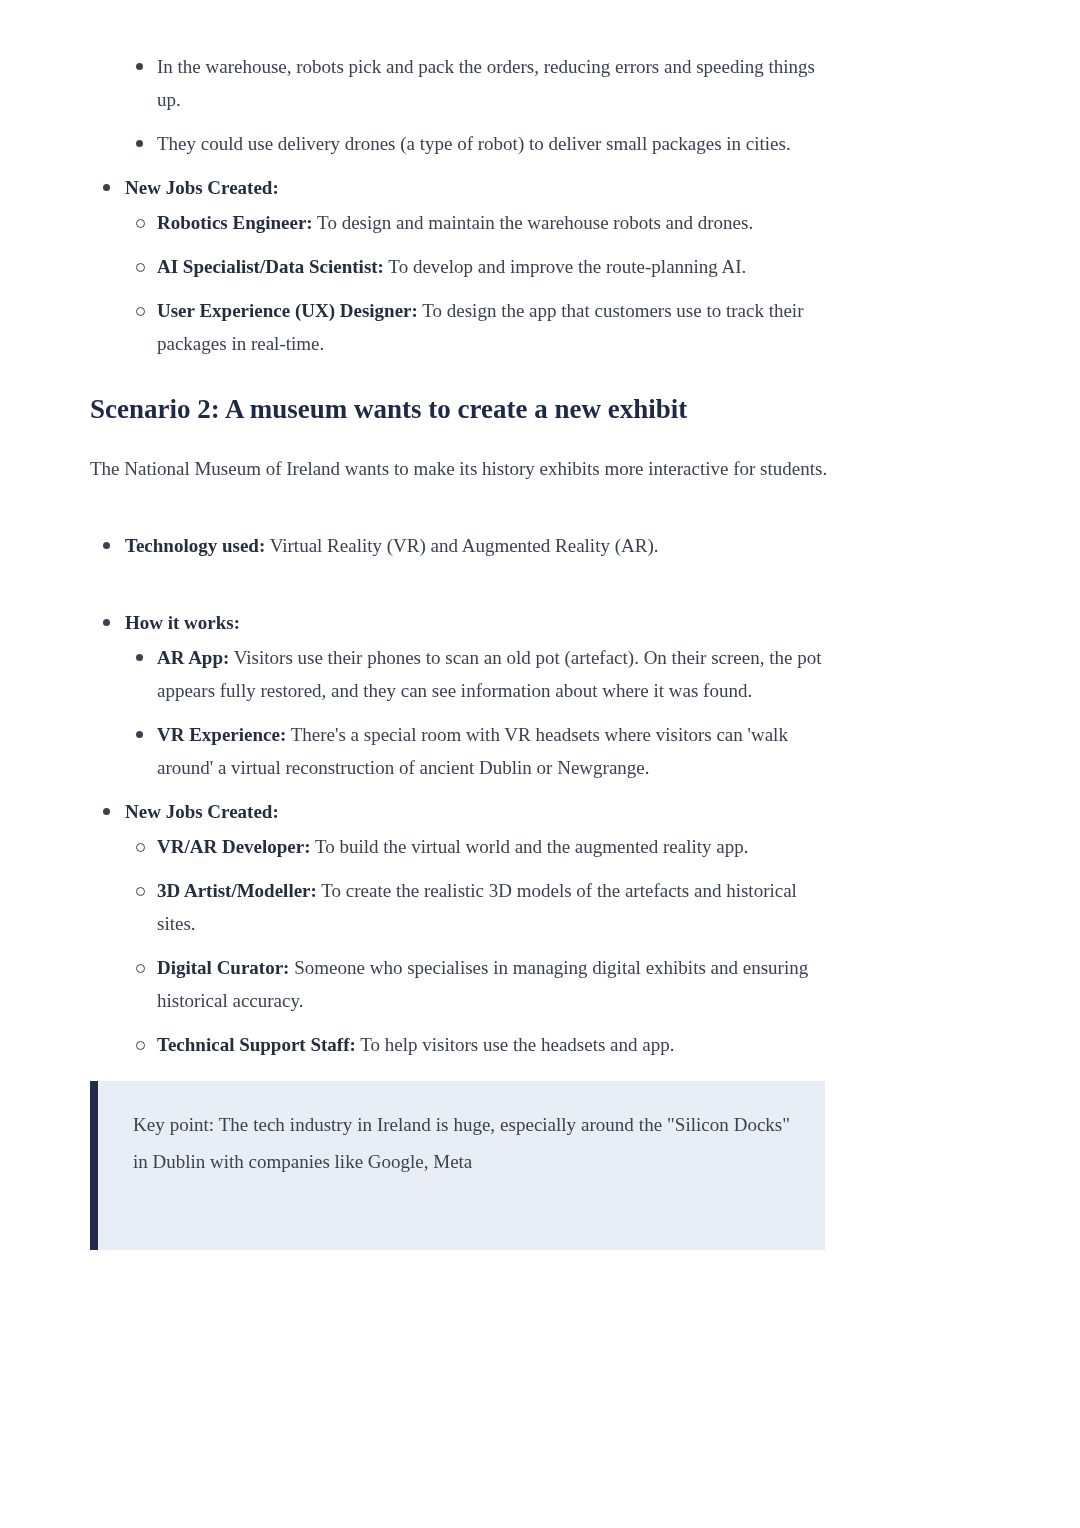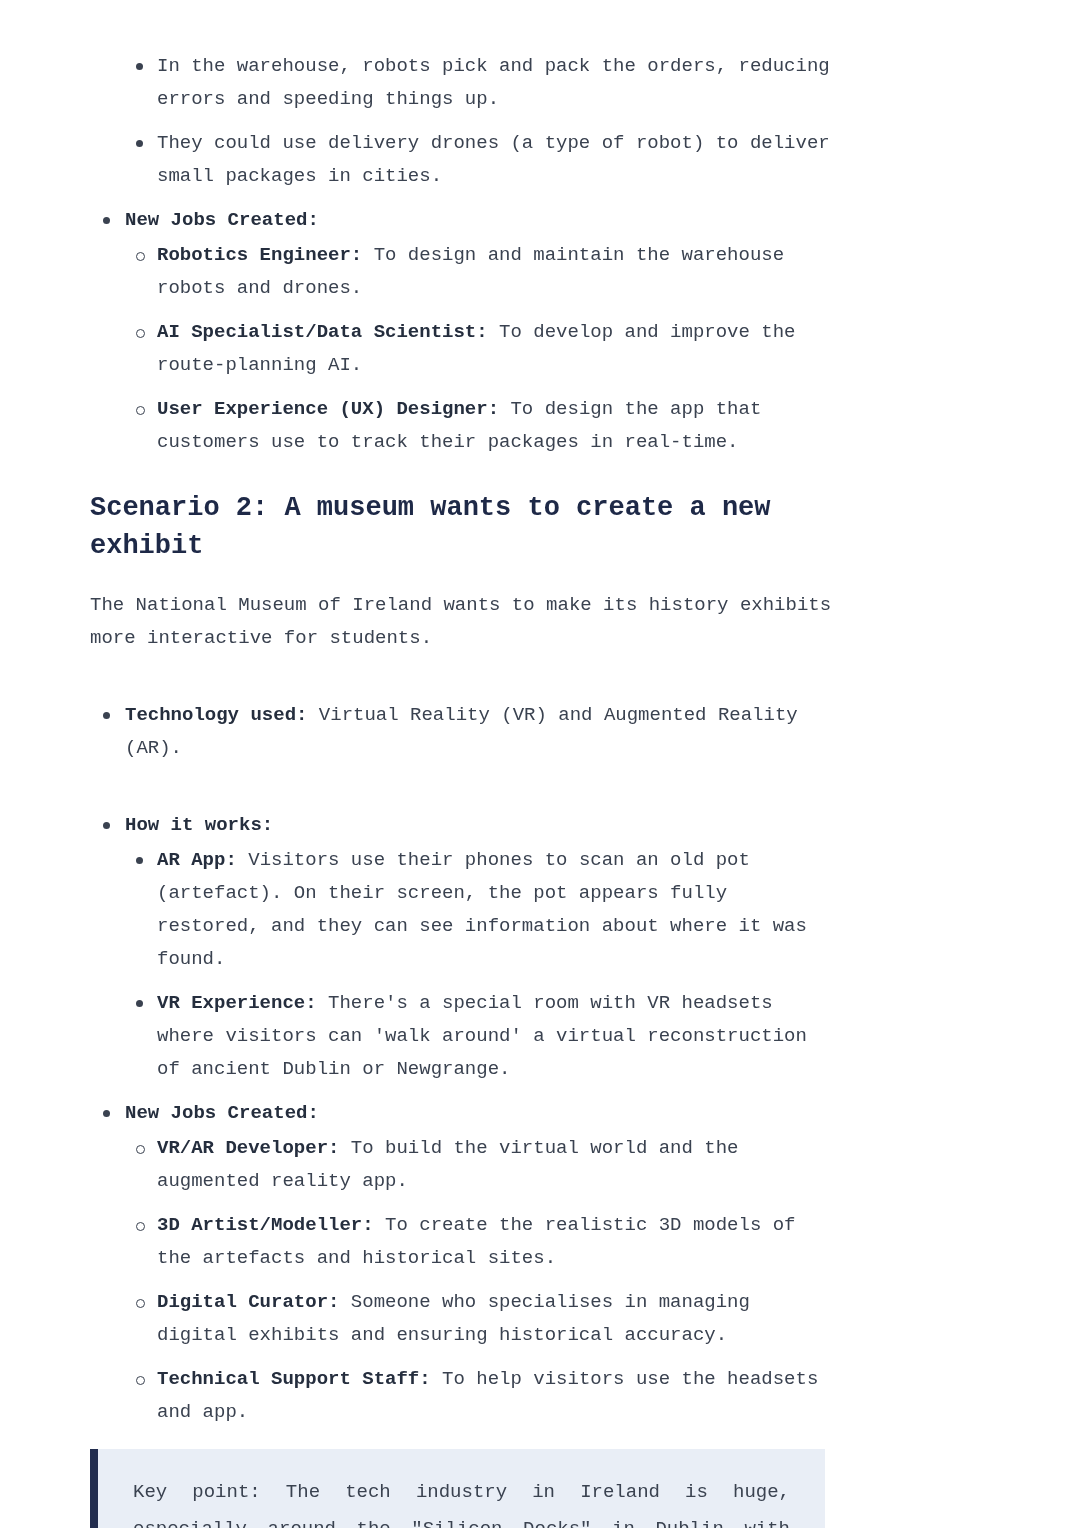--- a/index.html
+++ b/index.html
@@ -2,21 +2,21 @@
 <html style="--text: #3a4250; --bold: #252e3e; --heading: #1e2947; --callout_bg: #e9eef6; --callout_border: #222d4e; --watermark: #9aa0a6; --strip: #e9e9e9;"><head>
 <meta charset="utf-8">
 <style>
   * { margin:0; padding:0; box-sizing:border-box; }
   html, body { background:#ffffff; }
   .page {
     position:relative;
     width:876px; height:1528px;
     background:#ffffff;
     overflow:hidden;
-    font-family:Liberation Mono, monospace;
+    font-family:Liberation Serif, serif;
     color:var(--text,#3a4250);
   }
   .content {
     position:absolute; left:90px; top:50px; width:742px;
     font-size:19px; line-height:33px;
   }
   .item { position:relative; margin-bottom:11px; }
   .item .marker {
     position:absolute; top:13px;
     width:7px; height:7px; border-radius:50%;

